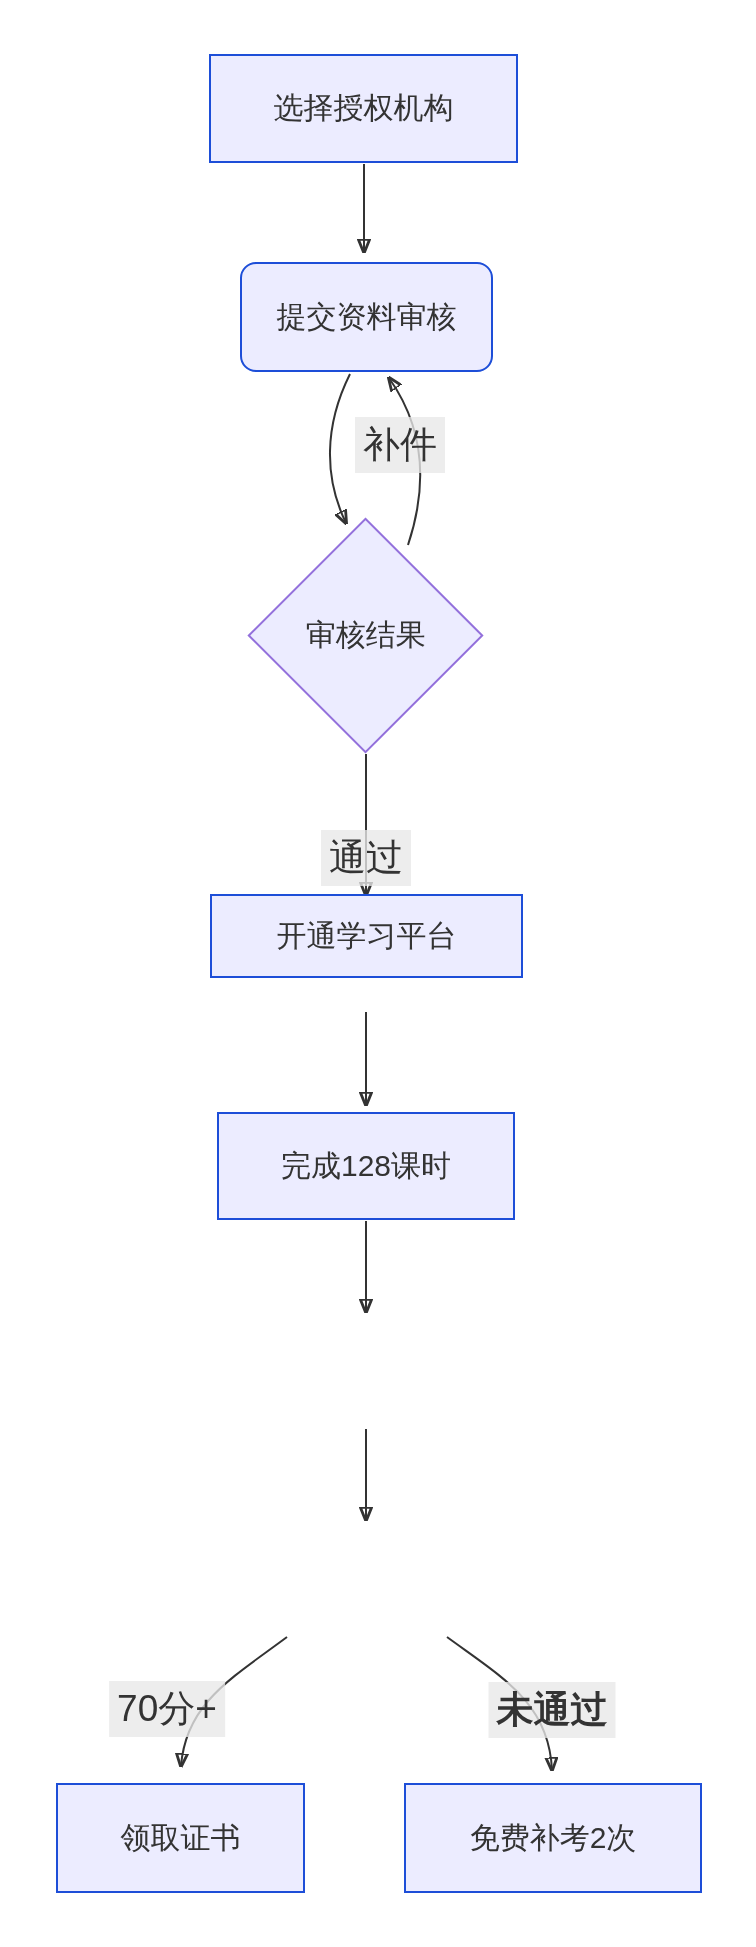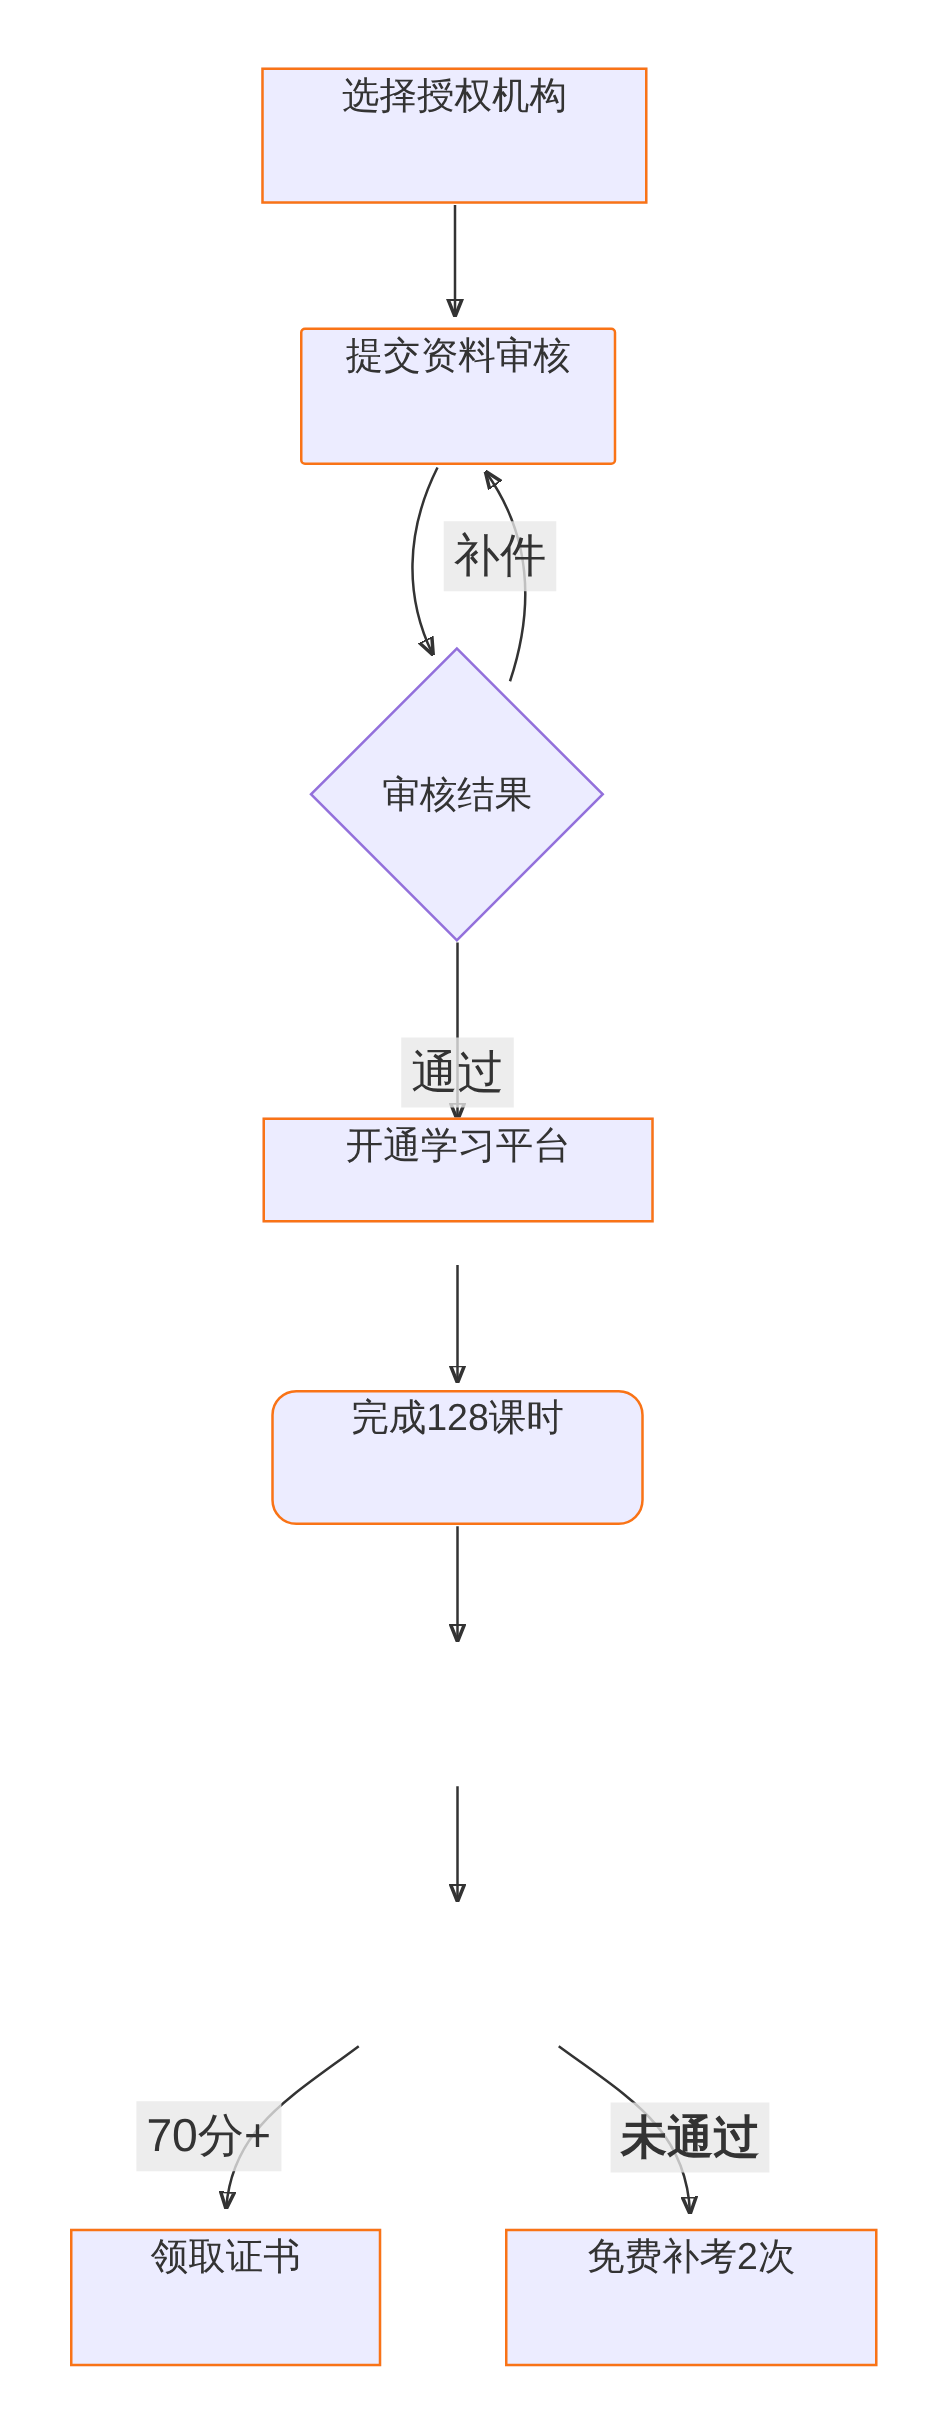--- a/index.html
+++ b/index.html
@@ -23,32 +23,32 @@
   }
   .edges path {
     fill: none;
     stroke: #333333;
     stroke-width: 2px;
   }
   .node {
     position: absolute;
     box-sizing: border-box;
     background: #ECECFF;
-    border: 2px solid #f97316;
+    border: 2px solid #1d4ed8;
     color: #333333;
     font-size: 30px;
     display: flex;
-    align-items: flex-start;
+    align-items: center;
     justify-content: center;
     text-align: center;
     z-index: 2;
     white-space: nowrap;
   }
   .node.rounded {
-    border-radius: 4px;
+    border-radius: 16px;
   }
   .diamond {
     position: absolute;
     box-sizing: border-box;
     background: #ECECFF;
     border: 2px solid #9370DB;
     transform: rotate(45deg);
     display: flex;
     align-items: center;
     justify-content: center;
@@ -102,21 +102,21 @@
   </div>
 
   <div class="diamond" style="left:282px; top:552px; width:167px; height:167px;">
     <span class="diamond-text">审核结果</span>
   </div>
 
   <div class="node" style="left:210px; top:894px; width:313px; height:84px;">
     <span>开通学习平台</span>
   </div>
 
-  <div class="node" style="left:217px; top:1112px; width:298px; height:108px;border-radius:20px;">
+  <div class="node" style="left:217px; top:1112px; width:298px; height:108px;">
     <span>完成128课时</span>
   </div>
 
 
 
   <div class="node" style="left:56px; top:1783px; width:249px; height:110px;">
     <span>领取证书</span>
   </div>
 
   <div class="node" style="left:404px; top:1783px; width:298px; height:110px;">

